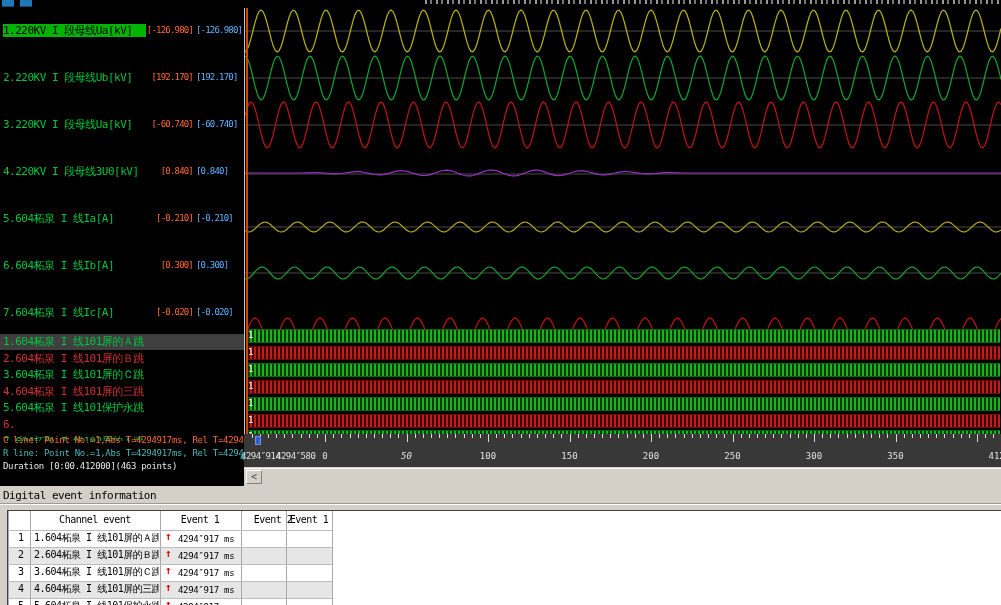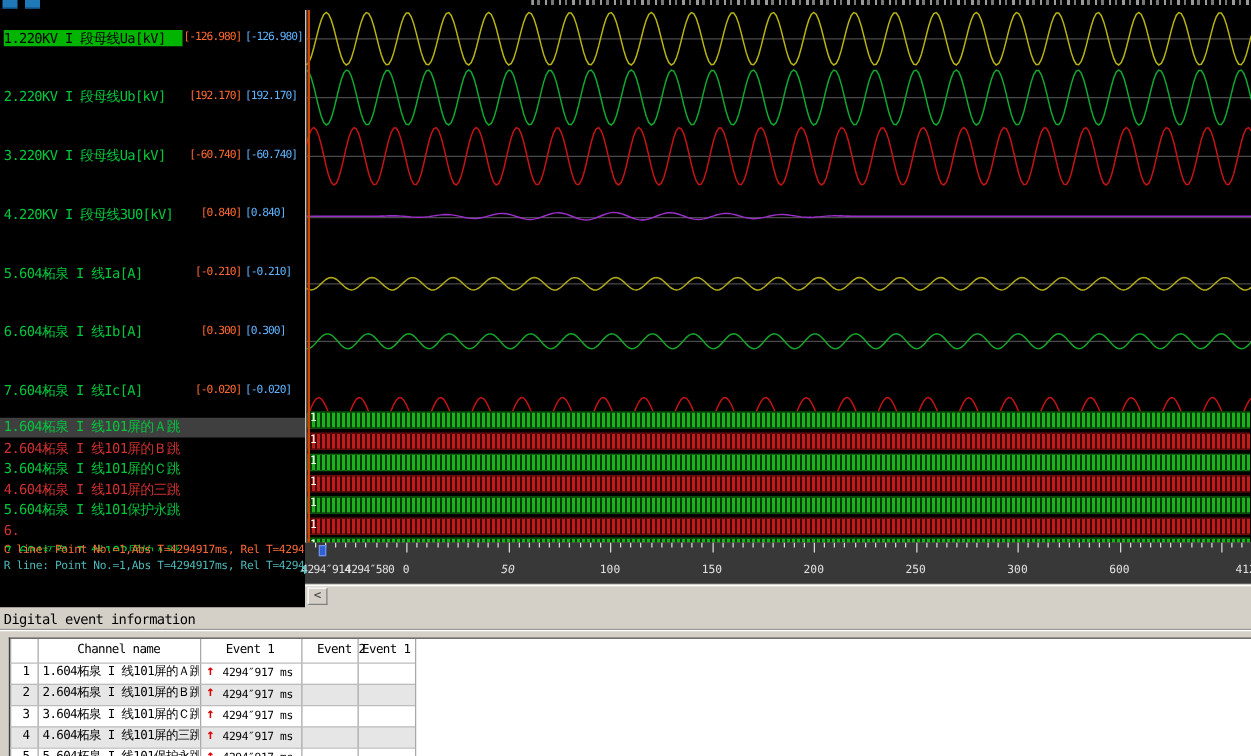--- a/index.html
+++ b/index.html
@@ -115,20 +115,21 @@
         <div class="d-row d-green sel" style="top: 0px;">1.604柘泉 I 线101屏的Ａ跳</div>
         <div class="d-row d-red" style="top: 16.6px;">2.604柘泉 I 线101屏的Ｂ跳</div>
         <div class="d-row d-green" style="top: 33.2px;">3.604柘泉 I 线101屏的Ｃ跳</div>
         <div class="d-row d-red" style="top: 49.8px;">4.604柘泉 I 线101屏的三跳</div>
         <div class="d-row d-green" style="top: 66.4px;">5.604柘泉 I 线101保护永跳</div>
         <div class="d-row d-red" style="top: 83px;">6.</div>
         <div class="d-row d-green" style="top: 99.6px;">7.604柘泉 I 线102屏的Ａ跳</div>
       </div>
     <div class="abs status-line" id="status-c">C line: Point No.=1,Abs T=4294917ms,  Rel T=42949</div>
     <div class="abs status-line" id="status-r">R line: Point No.=1,Abs T=4294917ms,  Rel T=42949</div>
+    <div class="abs status-line" id="status-dur">Duration [0:00.412000](463 points)</div>
   </div>
 
   <div class="abs" id="wave-panel">
     <svg id="wave-svg" width="756" height="322" viewBox="0 0 756 322">
         <line x1="0" x2="756" y1="23" y2="23" stroke="#4a4a4a" stroke-width="1"></line>
         <line x1="0" x2="756" y1="70" y2="70" stroke="#4a4a4a" stroke-width="1"></line>
         <line x1="0" x2="756" y1="117" y2="117" stroke="#4a4a4a" stroke-width="1"></line>
         <line x1="0" x2="756" y1="166" y2="166" stroke="#4a4a4a" stroke-width="1"></line>
         <line x1="0" x2="756" y1="219" y2="219" stroke="#4a4a4a" stroke-width="1"></line>
         <line x1="0" x2="756" y1="265" y2="265" stroke="#4a4a4a" stroke-width="1"></line>
@@ -263,21 +264,21 @@
       <div class="tick" style="left: 733px; height: 8px;"></div>
       <div class="tick" style="left: 741.1px; height: 4px;"></div>
       <div class="tick" style="left: 749.3px; height: 4px;"></div>
       <div class="tick-label" style="left: 81px;">0</div>
       <div class="tick-label" style="left: 162.5px; font-style: italic;">50</div>
       <div class="tick-label" style="left: 244px;">100</div>
       <div class="tick-label" style="left: 325.5px;">150</div>
       <div class="tick-label" style="left: 407px;">200</div>
       <div class="tick-label" style="left: 488.5px;">250</div>
       <div class="tick-label" style="left: 570px;">300</div>
-      <div class="tick-label" style="left: 651.5px;">600</div>
+      <div class="tick-label" style="left: 651.5px;">350</div>
       <div class="tick-label" style="left: 752.6px;">412</div>
     </div>
   <div class="abs" id="ruler-left-labels">
       <div class="rll" style="left: 1px;">4294″914</div>
       <div class="rll" style="left: 36px;">4294″580</div>
     </div>
   <div class="abs" id="cursor-handle"></div>
   <div class="abs" id="cursor-frag">4</div>
 
   <div class="abs" id="h-scroll">
@@ -296,21 +297,21 @@
       <div class="vline" style="left: 22px;"></div>
       <div class="vline" style="left: 152px;"></div>
       <div class="vline" style="left: 233px;"></div>
       <div class="vline" style="left: 278px;"></div>
       <div class="vline" style="left: 324px;"></div>
       <div class="hline" style="top: 19px;"></div>
       <div class="hline" style="top: 36px;"></div>
       <div class="hline" style="top: 53px;"></div>
       <div class="hline" style="top: 70px;"></div>
       <div class="hline" style="top: 87px;"></div>
-      <div class="th" style="left: 87px;">Channel name</div>
+      <div class="th" style="left: 87px;">Channel event</div>
       <div class="th" style="left: 192px;">Event 1</div>
       <div class="th" style="left: 255px; padding-left: 20px;">Event 2</div>
       <div class="th" style="left: 301px;">Event 1</div>
       <div class="td" style="left: 10px; top: 21px;">1</div>
       <div class="td" style="left: 26px; top: 21px; width: 125px; overflow: hidden;">1.604柘泉 I 线101屏的Ａ跳</div>
       <div class="td td-arrow" style="left: 157px; top: 20px;">↑</div>
       <div class="td td-time" style="left: 170px; top: 22px;">4294″917 ms</div>
       <div class="td" style="left: 10px; top: 38px;">2</div>
       <div class="td" style="left: 26px; top: 38px; width: 125px; overflow: hidden;">2.604柘泉 I 线101屏的Ｂ跳</div>
       <div class="td td-arrow" style="left: 157px; top: 37px;">↑</div>

